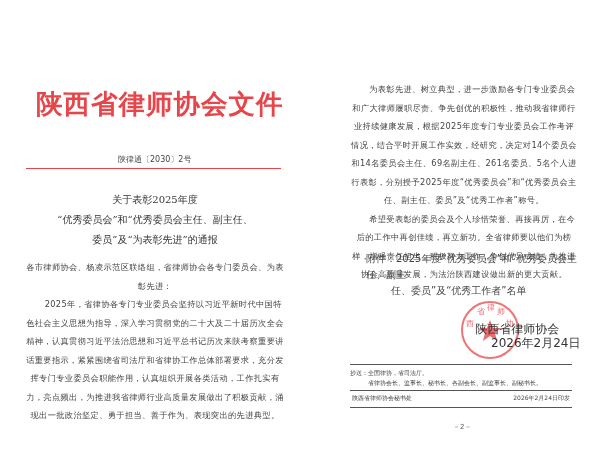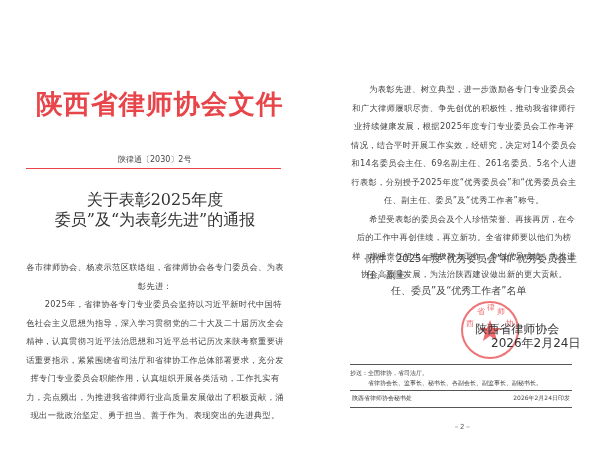--- a/index.html
+++ b/index.html
@@ -18,21 +18,21 @@
     }
     .docno {
       position: absolute; left: 118px; top: 154px; font-size: 8px; color: #444;
       font-family: "DejaVu Sans", sans-serif;
     }
     .redline {
       position: absolute; left: 26px; top: 168px; width: 255px; height: 1px; background: #e8454a;
     }
     .title {
       position: absolute; left: 20px; width: 270px; top: 190px; text-align: center;
-      font-size: 16px; line-height: 20px; color: #333;
+      font-size: 10px; line-height: 20px; color: #333;
     }
     .body-text {
       position: absolute; font-size: 8.2px; line-height: 18.5px; color: #444;
       font-family: "DejaVu Sans", sans-serif; letter-spacing: 0.4px;
     }
     .left .body-text { left: 26px; width: 258px; top: 258px; }
     .indent { text-indent: 2em; }
     .nomargin { margin: 0; text-align: center; }
 
     .right .body-text { left: 45px; width: 226px; top: 80px; }
@@ -60,20 +60,21 @@
   </style>
 </head>
 <body>
 
 <div class="page left">
   <div class="masthead">陕西省律师协会文件</div>
   <div class="docno">陕律通〔2030〕2号</div>
   <div class="redline"></div>
   <div class="title">
     <div>关于表彰2025年度</div>
+    <div>“优秀委员会”和“优秀委员会主任、副主任、</div>
     <div>委员”及“为表彰先进”的通报</div>
   </div>
   <div class="body-text">
     <p class="nomargin">各市律师协会、杨凌示范区联络组，省律师协会各专门委员会、为表彰先进：</p>
     <p class="nomargin indent">2025年，省律协各专门专业委员会坚持以习近平新时代中国特色社会主义思想为指导，深入学习贯彻党的二十大及二十届历次全会精神，认真贯彻习近平法治思想和习近平总书记历次来陕考察重要讲话重要指示，紧紧围绕省司法厅和省律协工作总体部署要求，充分发挥专门专业委员会职能作用，认真组织开展各类活动，工作扎实有力，亮点频出，为推进我省律师行业高质量发展做出了积极贡献，涌现出一批政治坚定、勇于担当、善于作为、表现突出的先进典型。</p>
   </div>
 </div>
 
 <div class="page right">
   <div class="body-text">

